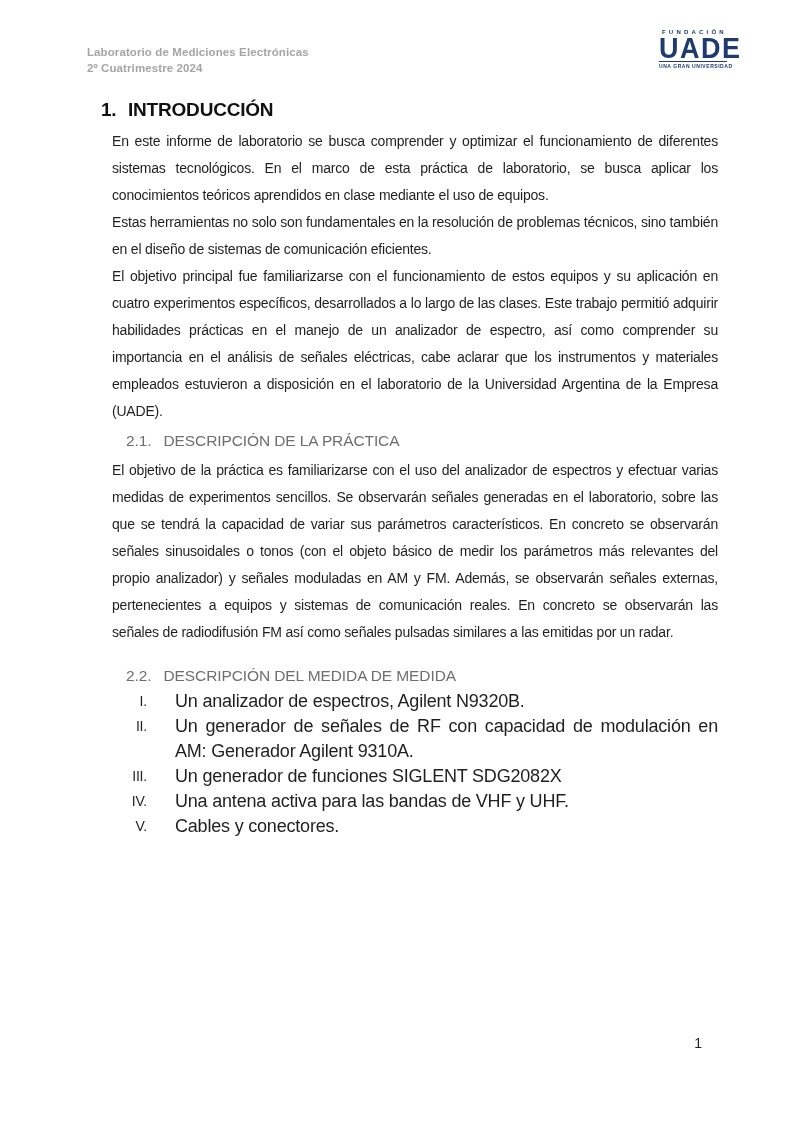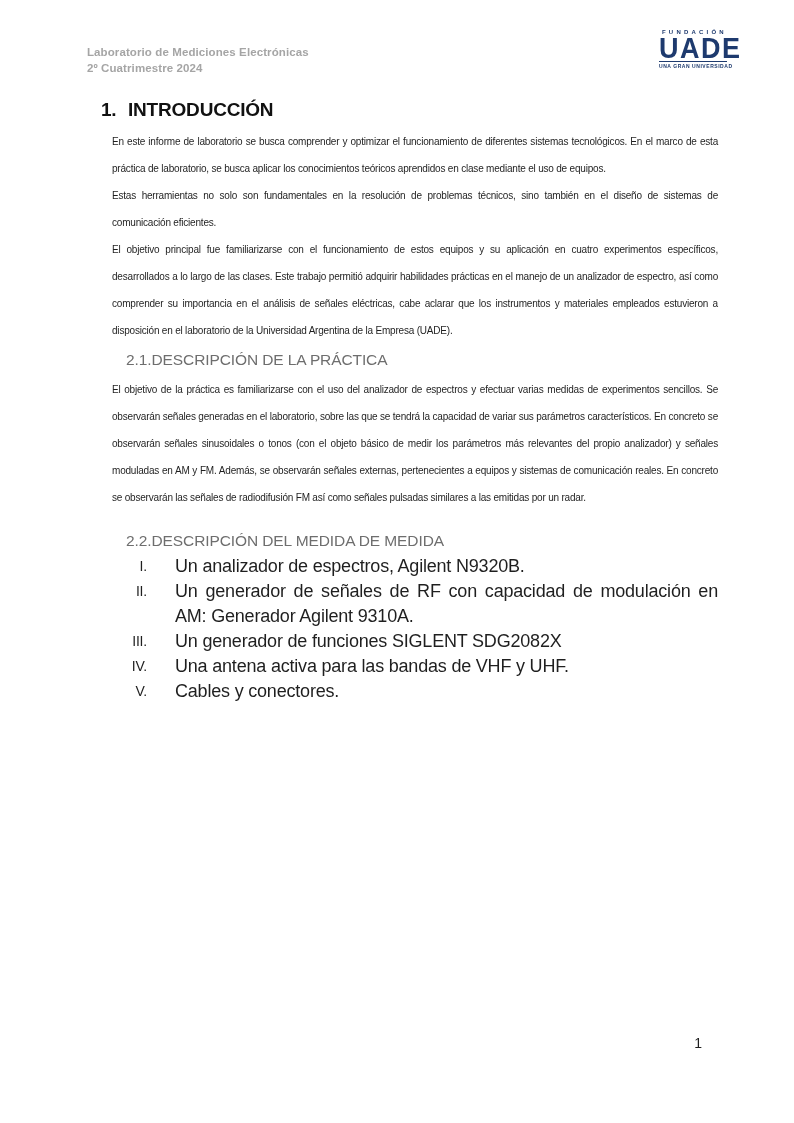--- a/index.html
+++ b/index.html
@@ -78,24 +78,24 @@
   h1.sec2 { margin-top: 25px; }
   h2.subsec {
     font-size: 15.5px;
     font-weight: normal;
     line-height: 20px;
     color: #6e6e6e;
     margin-left: 14px;
     margin-top: 6px;
     letter-spacing: -0.1px;
   }
-  h2.subsec .subsec-num { }
+  h2.subsec .subsec-num { margin-right: 12px; }
   h2.subsec2 { margin-top: 20px; }
   p.body-par {
-    font-size: 10px;
+    font-size: 14px;
     line-height: 27px;
     text-align: justify;
     text-align-last: left;
     letter-spacing: -0.2px;
     color: #1f1f1f;
   }
   p.first { margin-top: 6px; }
   p.after-sub { margin-top: 6px; }
   p.list-intro { margin-top: 8px; }
 

